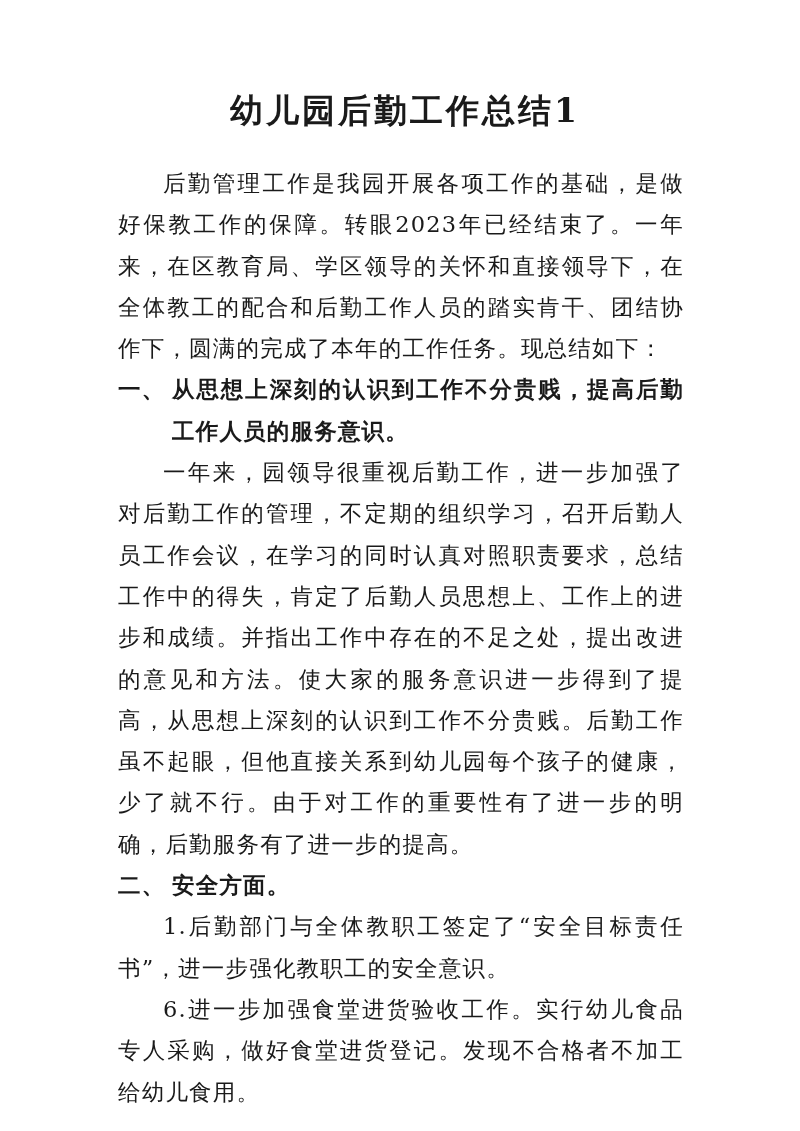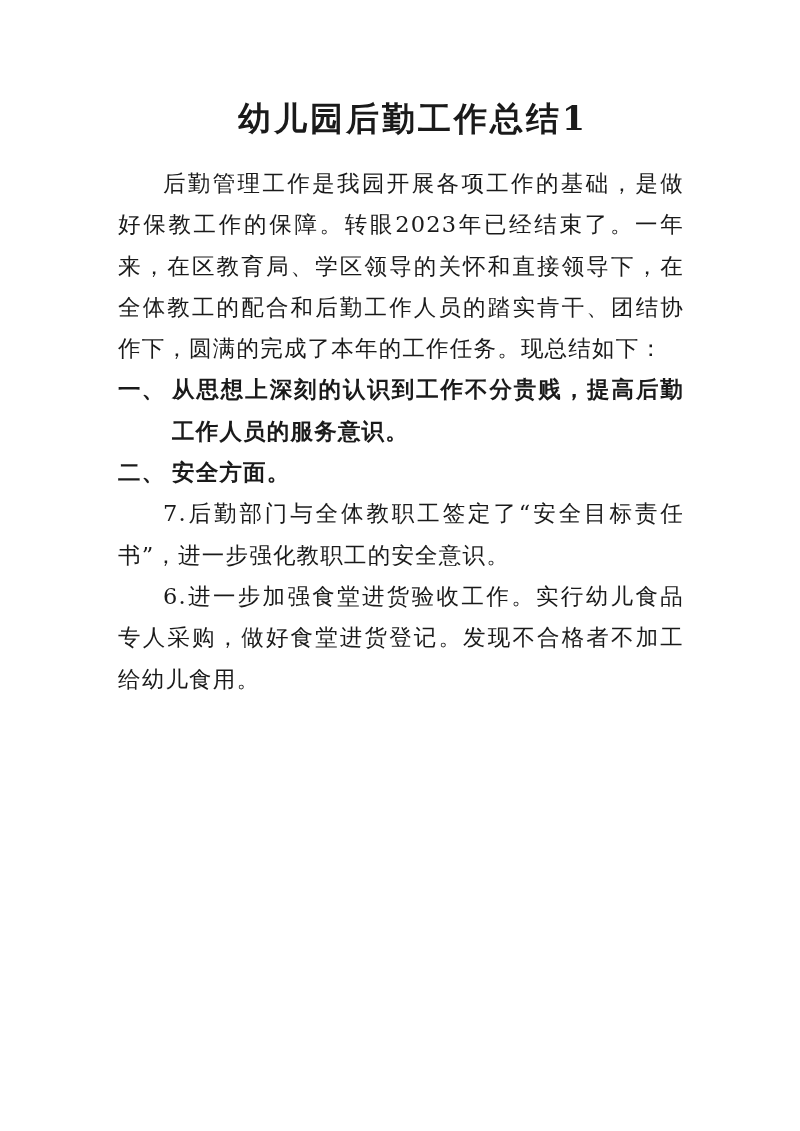--- a/index.html
+++ b/index.html
@@ -24,21 +24,21 @@
     .title {
       position: absolute;
       left: 0;
       width: 566px;
       top: 84px;
       text-align: center;
       font-size: 33px;
       line-height: 46px;
       letter-spacing: 3px;
       font-weight: bold;
-      margin: 12px;
+      margin: 4px;
     }
     .body {
       position: absolute;
       top: 163px;
       left: 0;
       width: 566px;
       font-size: 22.5px;
       line-height: 41.3px;
       letter-spacing: 1.2px;
       text-align: justify;
@@ -67,22 +67,23 @@
   <h1 class="title">幼儿园后勤工作总结1</h1>
 
   <div class="body">
     <p class="para">后勤管理工作是我园开展各项工作的基础，是做好保教工作的保障。转眼2023年已经结束了。一年来，在区教育局、学区领导的关怀和直接领导下，在全体教工的配合和后勤工作人员的踏实肯干、团结协作下，圆满的完成了本年的工作任务。现总结如下：</p>
 
     <div class="heading">
       <span class="num">一、</span>
       <span class="htext">从思想上深刻的认识到工作不分贵贱，提高后勤工作人员的服务意识。</span>
     </div>
 
+    <p class="para">一年来，园领导很重视后勤工作，进一步加强了对后勤工作的管理，不定期的组织学习，召开后勤人员工作会议，在学习的同时认真对照职责要求，总结工作中的得失，肯定了后勤人员思想上、工作上的进步和成绩。并指出工作中存在的不足之处，提出改进的意见和方法。使大家的服务意识进一步得到了提高，从思想上深刻的认识到工作不分贵贱。后勤工作虽不起眼，但他直接关系到幼儿园每个孩子的健康，少了就不行。由于对工作的重要性有了进一步的明确，后勤服务有了进一步的提高。</p>
 
     <div class="heading">
       <span class="num">二、</span>
       <span class="htext">安全方面。</span>
     </div>
 
-    <p class="para">7.后勤部门与全体教职工签定了“安全目标责任书”，进一步强化教职工的安全意识。</p>
+    <p class="para">1.后勤部门与全体教职工签定了“安全目标责任书”，进一步强化教职工的安全意识。</p>
     <p class="para">6.进一步加强食堂进货验收工作。实行幼儿食品专人采购，做好食堂进货登记。发现不合格者不加工给幼儿食用。</p>
   </div>
 </div>
 
 </body></html>

